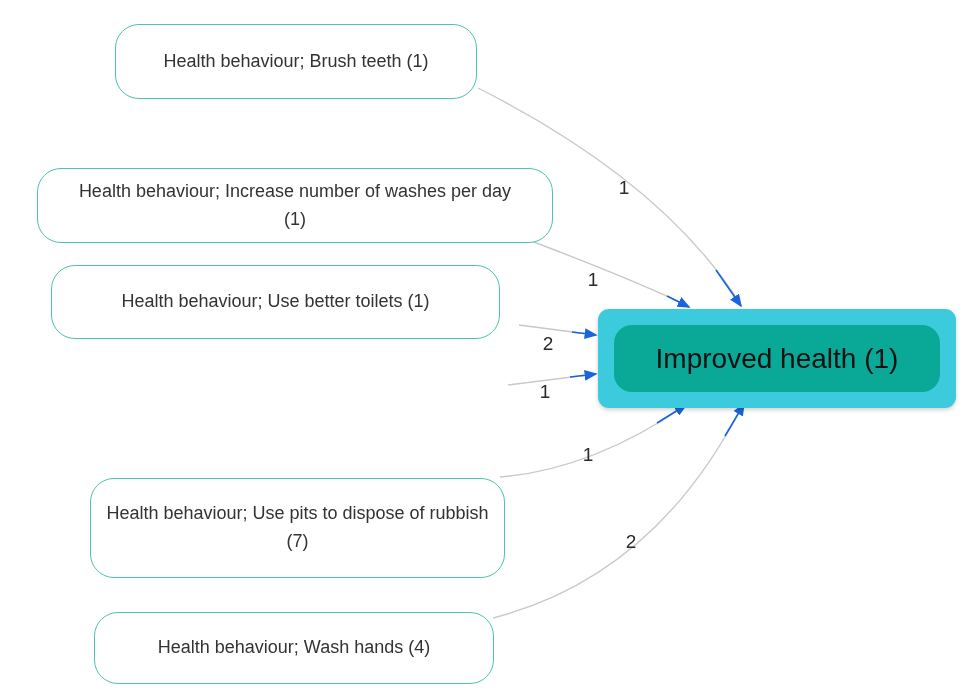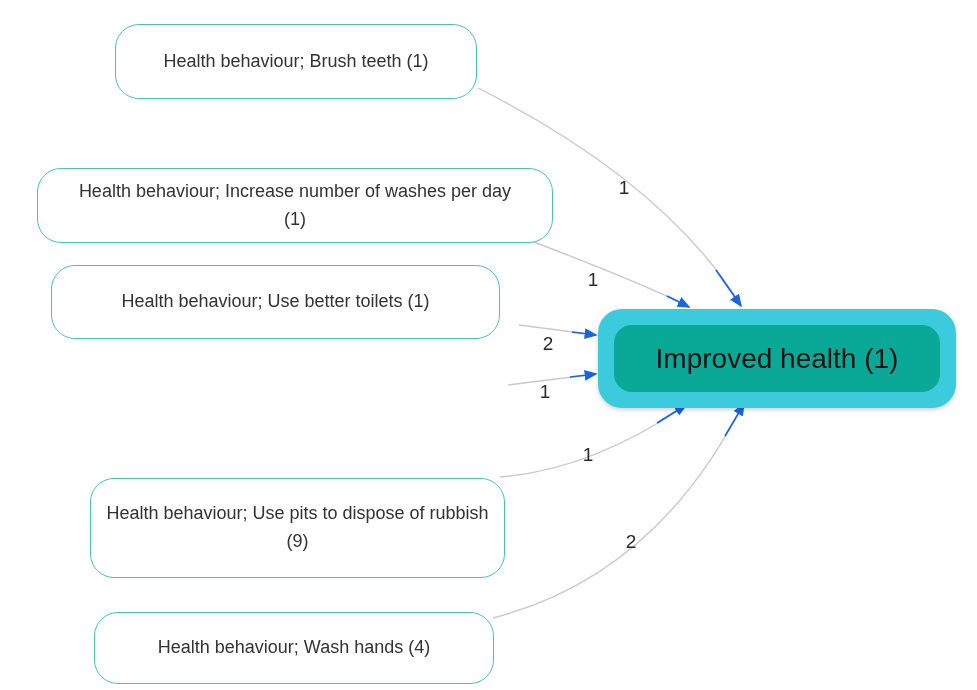--- a/index.html
+++ b/index.html
@@ -44,21 +44,21 @@
     cursor: default;
   }
   .n2 { padding: 0 30px; }
   .n4 { font-size: 17px; }
   .central-outer {
     position: absolute;
     left: 598px; top: 309px;
     width: 358px; height: 99px;
     box-sizing: border-box;
     background: var(--central-border, #3ccbdd);
-    border-radius: 24px;
+    border-radius: 11px;
     padding: 16px;
     box-shadow: 0 2px 4px rgba(0,0,0,0.18);
   }
   .central-inner {
     width: 100%; height: 100%;
     box-sizing: border-box;
     background: var(--central-bg, #0aa997);
     border-radius: 18px;
     display: flex;
     align-items: center;
@@ -125,21 +125,21 @@
   <div class="node n2" style="left:37px; top:148px; width:516px; height:75px;margin-top:20px;">
     <span>Health behaviour; Increase number of washes per day (1)</span>
   </div>
 
   <div class="node n3" style="left:51px; top:265px; width:449px; height:74px;">
     <span>Health behaviour; Use better toilets (1)</span>
   </div>
 
 
   <div class="node n5" style="left:90px; top:478px; width:415px; height:100px;">
-    <span>Health behaviour; Use pits to dispose of rubbish (9)</span>
+    <span>Health behaviour; Use pits to dispose of rubbish (7)</span>
   </div>
 
   <div class="node n6" style="left:94px; top:612px; width:400px; height:72px;">
     <span>Health behaviour; Wash hands (4)</span>
   </div>
 
   <div class="central-outer">
     <div class="central-inner">
       <span>Improved health (1)</span>
     </div>

